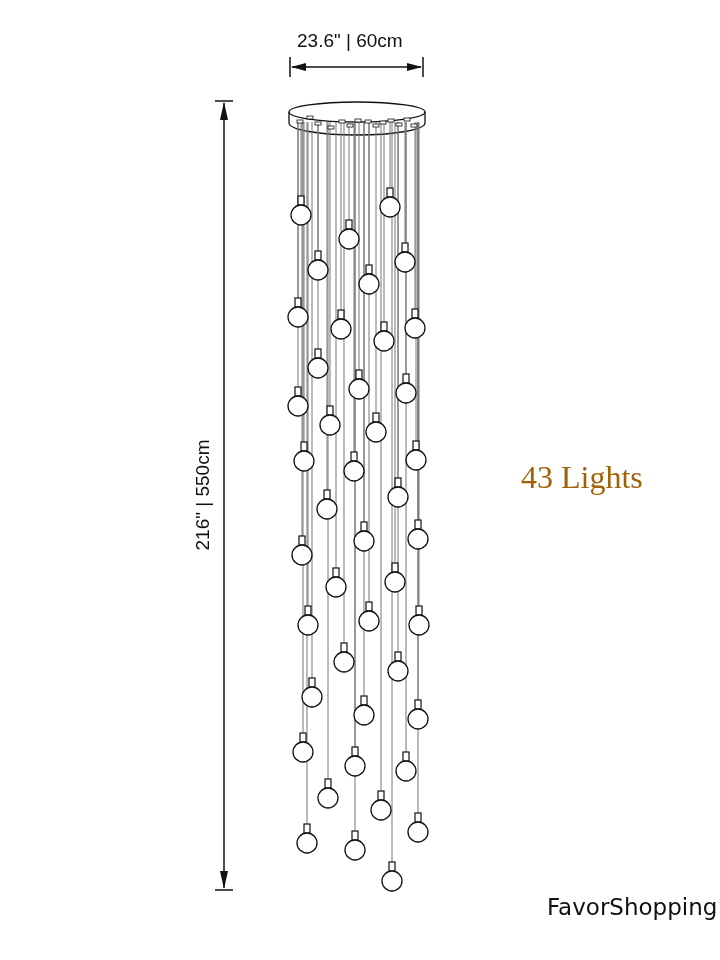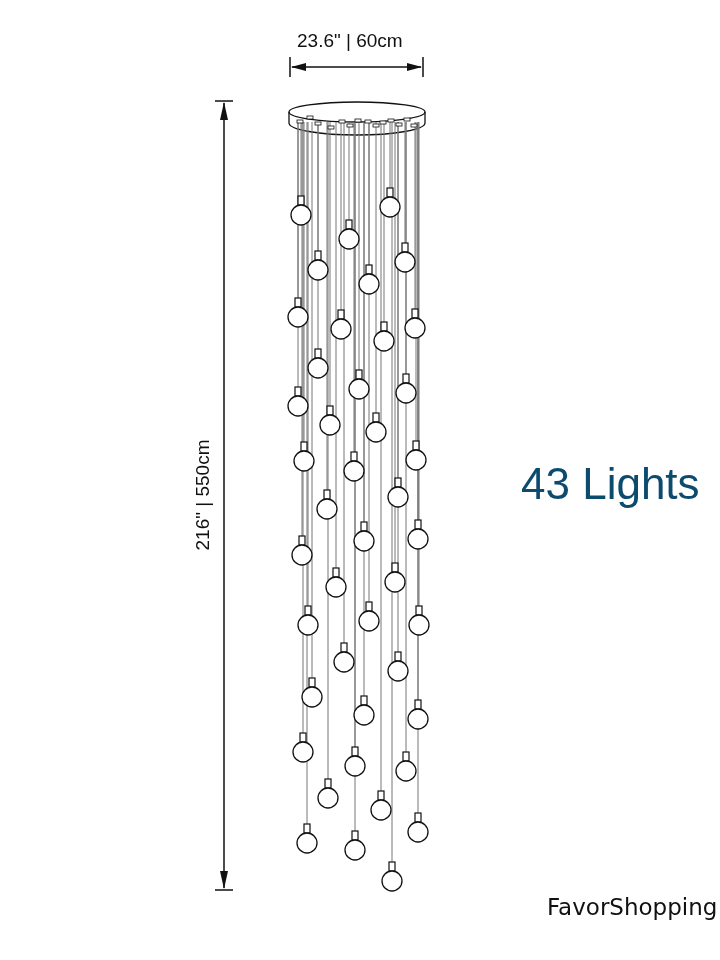--- a/index.html
+++ b/index.html
@@ -1,20 +1,20 @@
 <!DOCTYPE html>
 <html><head>
 <meta charset="utf-8">
 <style>
   html, body { margin: 0; padding: 0; background: #ffffff; }
   body { width: 720px; height: 960px; position: relative; overflow: hidden; }
   .dim-text { position: absolute; font-family: "Liberation Sans", sans-serif; color: #111; font-size: 19px; white-space: nowrap; }
   #width-label { left: 297px; top: 30px; }
   #height-label { left: 168px; top: 495px; transform: translate(-50%, -50%) rotate(-90deg); transform-origin: center; left: 203px; }
-  #lights-label { position: absolute; left: 521px; top: 459px; font-family: Liberation Sans, sans-serif; font-size: 44px; color: #0c4a6e; white-space: nowrap; }
+  #lights-label { position: absolute; left: 521px; top: 459px; font-family: Liberation Serif, serif; font-size: 32px; color: #a16207; white-space: nowrap; }
   #brand-label { position: absolute; left: 547px; top: 894px; font-family: "DejaVu Sans", sans-serif; font-size: 23px; color: #111; white-space: nowrap; }
   svg#drawing { position: absolute; left: 0; top: 0; }
 </style>
 </head>
 <body>
 
 <svg id="drawing" width="720" height="960" viewBox="0 0 720 960" xmlns="http://www.w3.org/2000/svg">
 
   <g stroke="#111" fill="#111">
     <line x1="290" y1="57" x2="290" y2="77" stroke-width="1.5"></line>

